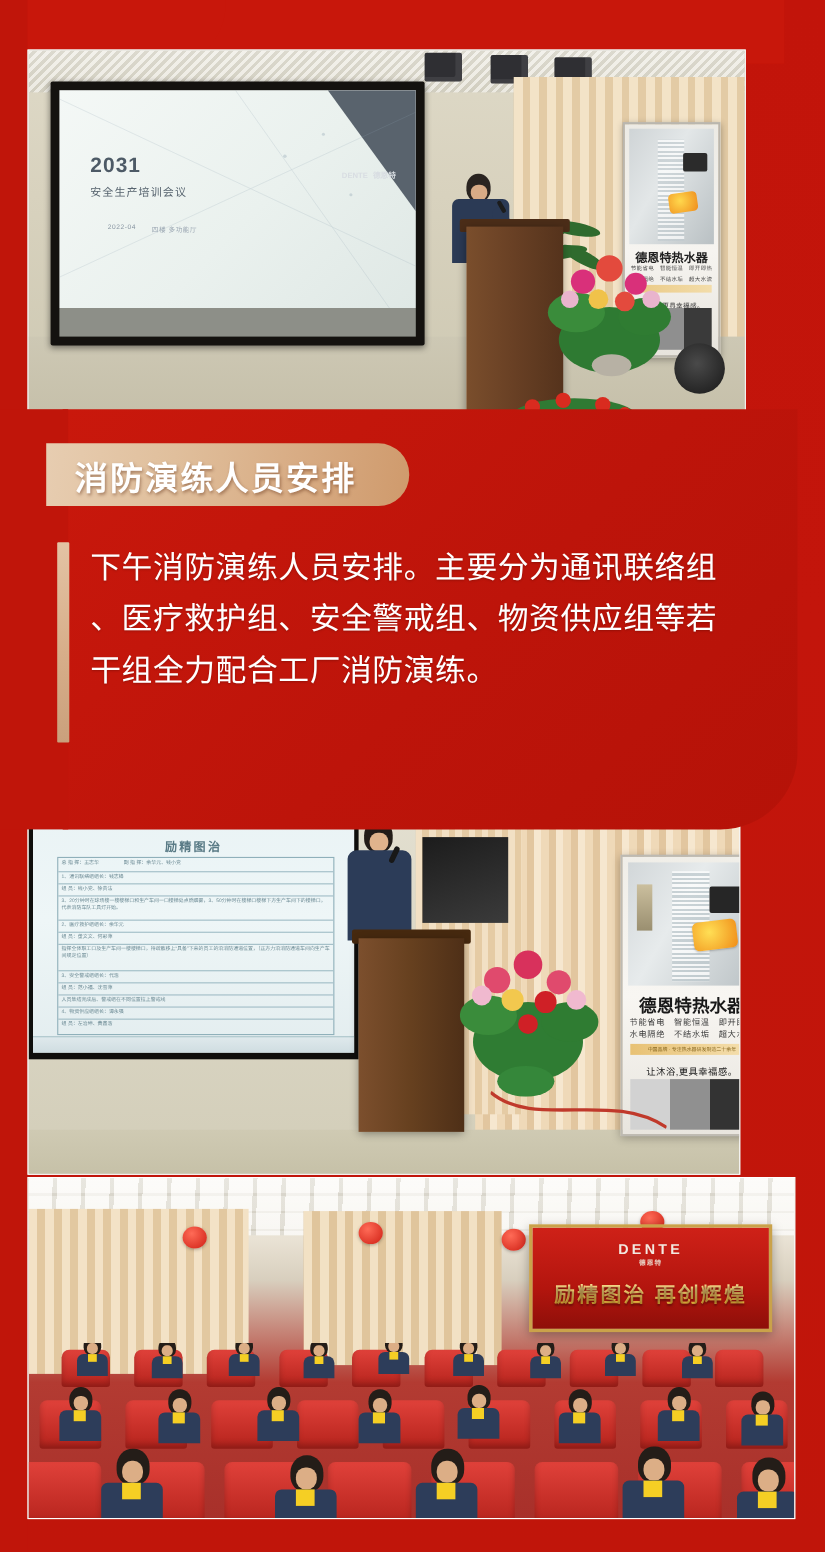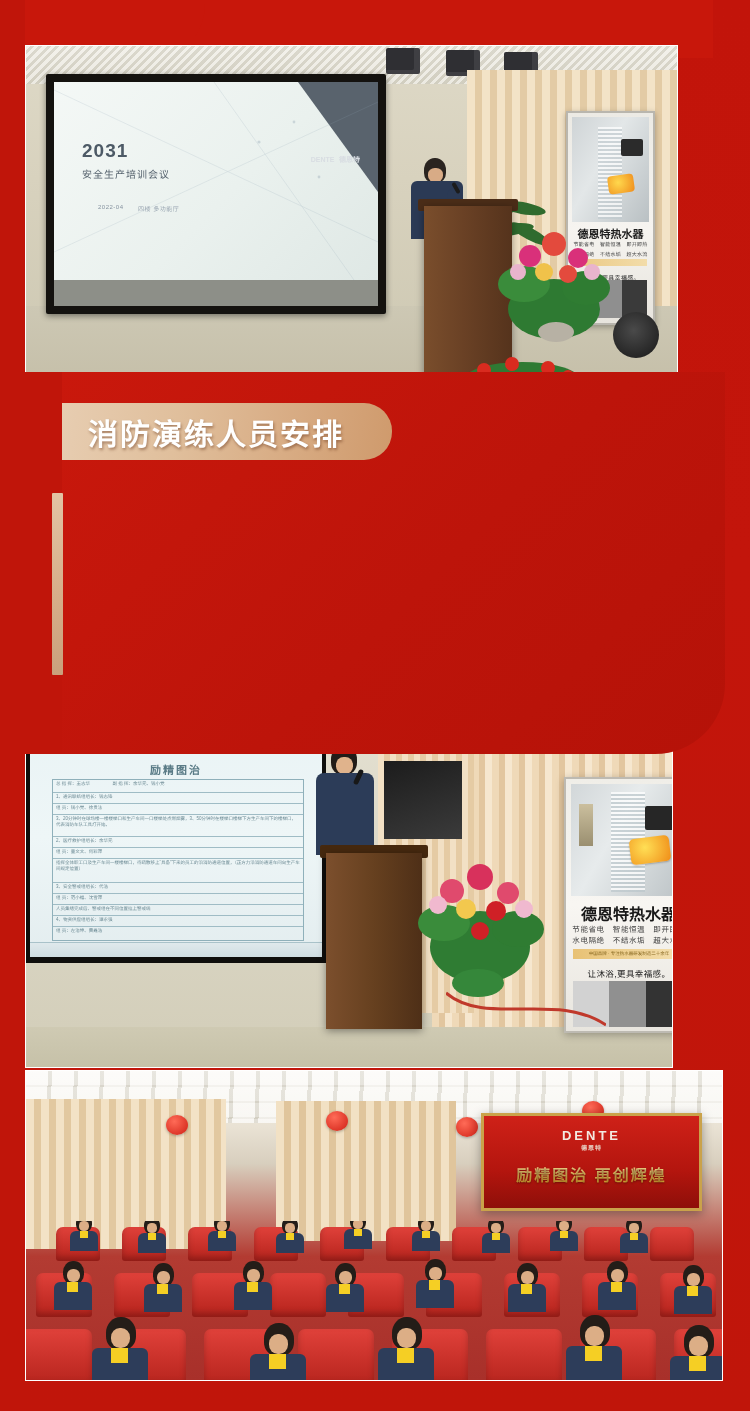--- a/index.html
+++ b/index.html
@@ -182,40 +182,40 @@
     background:repeating-linear-gradient(90deg,#f3e2c6 0 8px,#e2c8a0 8px 15px);}
   .p3-curtain-m{position:absolute;left:250px;top:30px;width:180px;height:140px;
     background:repeating-linear-gradient(90deg,#f2e1c4 0 8px,#e0c59c 8px 15px);}
   .p3-stage-banner{position:absolute;left:455px;top:42px;width:215px;height:92px;
     background:linear-gradient(180deg,#cf2118 0%,#b3150e 60%,#8e0f09 100%);
     border:3px solid #caa24a;box-shadow:0 3px 10px rgba(0,0,0,.35);overflow:hidden;}
   .p3-stage-logo{position:absolute;left:0;top:12px;width:100%;text-align:center;
     font-size:13px;font-weight:bold;color:#f3e9e0;letter-spacing:3px;}
   .p3-stage-logo small{display:block;font-size:6px;letter-spacing:1px;color:#e8cfc2;}
   .p3-stage-slogan{position:absolute;left:0;top:46px;width:100%;text-align:center;
-    font-size:16px;font-weight:bold;letter-spacing:2px;
+    font-size:19px;font-weight:bold;letter-spacing:2px;
     background:linear-gradient(180deg,#ffe9a8,#e8a520);-webkit-background-clip:text;background-clip:text;color:transparent;
     text-shadow:0 1px 2px rgba(0,0,0,.35);}
   .p3-lantern{position:absolute;width:22px;height:20px;border-radius:50%;
     background:radial-gradient(circle at 38% 32%,#ff6b57,#cf1f14);box-shadow:0 1px 3px rgba(0,0,0,.3);}
   .p3-seatgrid{position:absolute;left:0;top:150px;width:100%;height:161px;overflow:hidden;}
   .seat{position:absolute;background:linear-gradient(180deg,#e0413a,#b5231c);border-radius:7px 7px 3px 3px;
     box-shadow:inset 0 -4px 6px rgba(0,0,0,.22);}
   .attendee{position:absolute;}
   .a-head{position:absolute;left:0;top:0;border-radius:48% 48% 42% 42%;background:#241d18;}
   .a-face{position:absolute;border-radius:46%;background:#dcae86;}
   .a-body{position:absolute;background:#2d3d5a;border-radius:6px 6px 0 0;}
   .a-collar{position:absolute;background:#f5cf24;}
 
   
   .title-banner{
     position:absolute;left:42px;top:403px;width:330px;height:57px;
     background:linear-gradient(100deg,#e7cdb1 0%,#e0bf9c 35%,#d8ac84 68%,#cf9a6c 100%);
     border-top-right-radius:28px;border-bottom-right-radius:28px;
-    display:flex;align-items:center;margin-left:20px;
+    display:flex;align-items:center;
   }
   .title-text{
     margin-left:26px;color:#ffffff;font-size:30px;font-weight:bold;letter-spacing:2px;
     text-shadow:1px 2px 3px rgba(90,40,15,.45);
     font-family:"Liberation Sans","DejaVu Sans",sans-serif;
   }
 
   
   .accent-bar{
     position:absolute;left:52px;top:493px;width:11px;height:182px;
@@ -622,14 +622,17 @@
   </div>
 
   <div class="mid-red-panel"></div>
   <div class="left-red-strip2"></div>
 
   <div class="title-banner">
     <div class="title-text">消防演练人员安排</div>
   </div>
 
   <div class="accent-bar"></div>
+  <div class="body-text">下午消防演练人员安排。主要分为通讯联络组
+、医疗救护组、安全警戒组、物资供应组等若
+干组全力配合工厂消防演练。</div>
 
 </div>
 
 </body></html>

